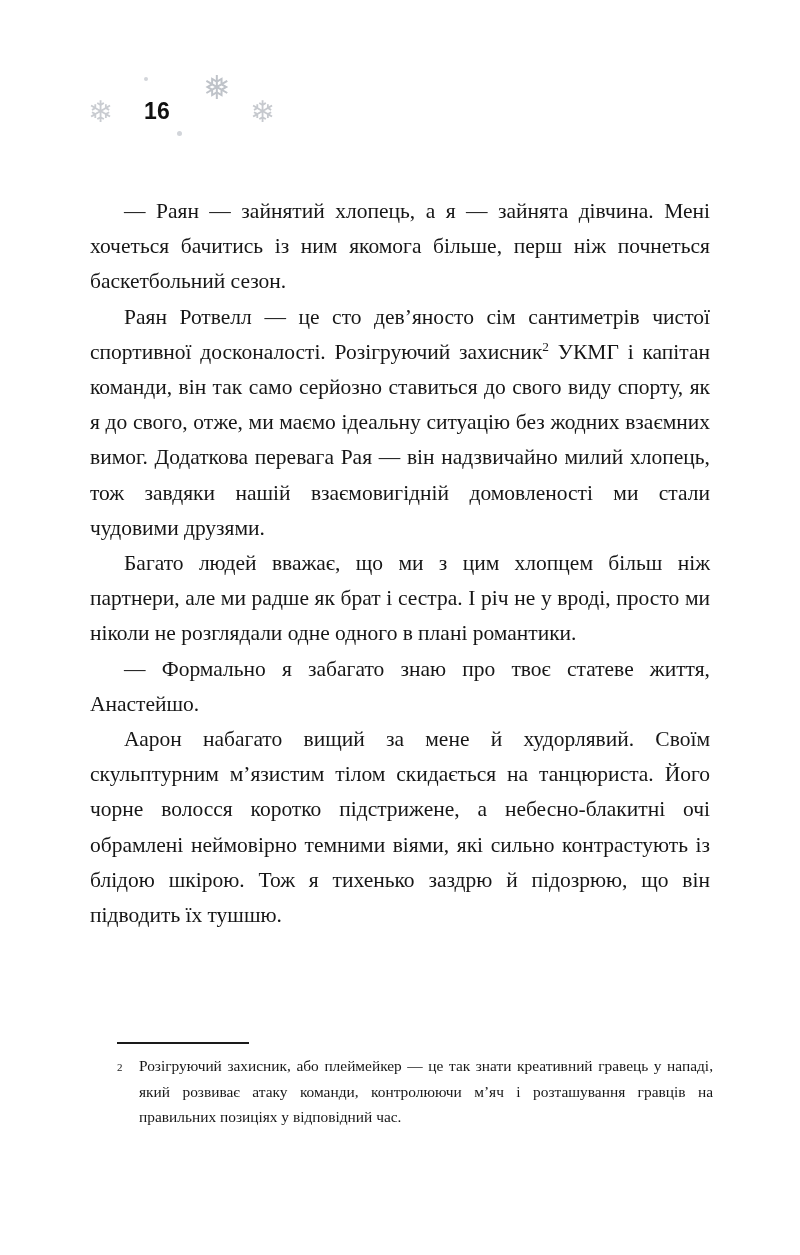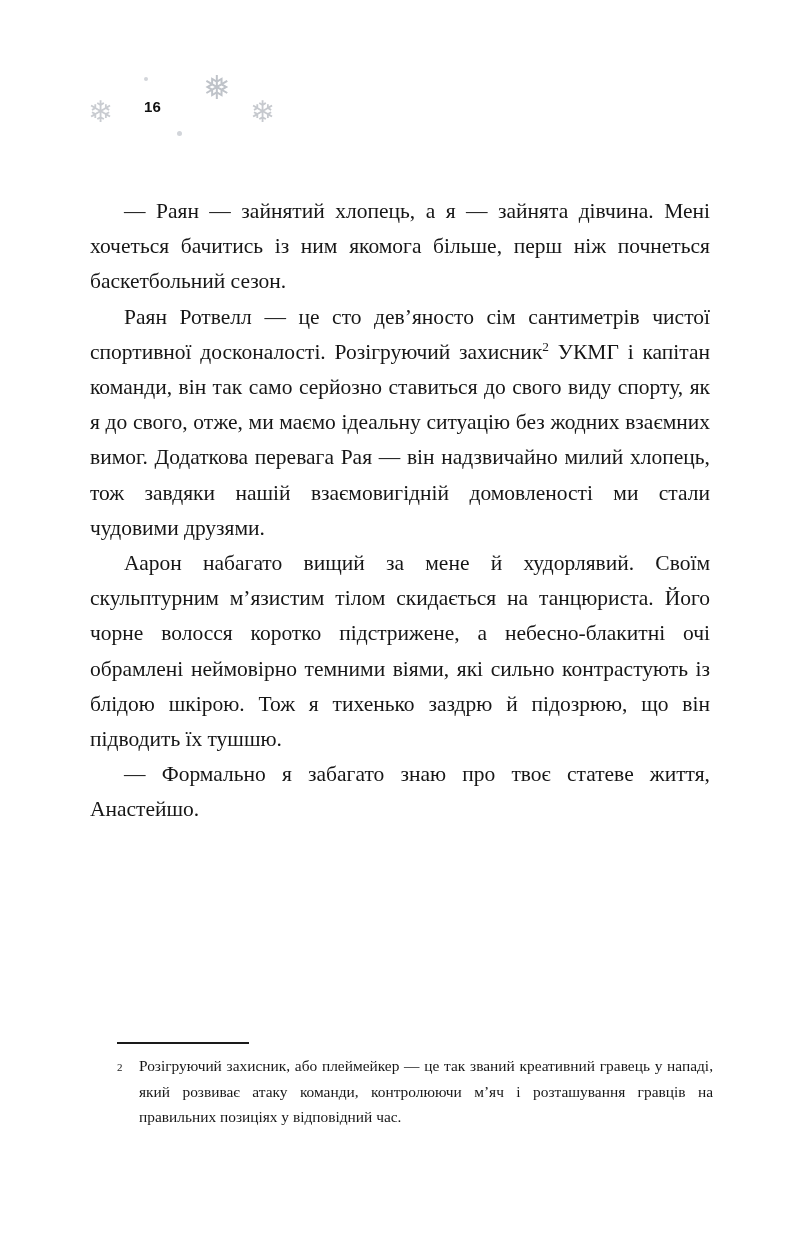--- a/index.html
+++ b/index.html
@@ -26,21 +26,21 @@
     left: 0;
     top: 0;
     width: 800px;
     height: 150px;
   }
   .page-number {
     position: absolute;
     left: 144px;
     top: 98px;
     font-family: "Liberation Sans", "DejaVu Sans", sans-serif;
-    font-size: 15px;
+    font-size: 23px;
     font-weight: 700;
     color: #101010;
     letter-spacing: 0.2px;
   }
   .snowflake {
     position: absolute;
     color: #c3c6cb;
     line-height: 1;
     user-select: none;
   }
@@ -128,28 +128,29 @@
   </div>
 
   <div class="content">
 
     <p class="para">— Раян — зайнятий хлопець, а я — зайнята дівчина. Мені хочеться бачитись із ним якомога більше, перш ніж почнеться баскетбольний сезон.</p>
 
     <p class="para"><span>Раян Ротвелл — це сто дев’яносто сім сантиметрів чистої спортивної досконалості. Розігруючий захисник</span><sup class="fnref">2</sup><span> УКМГ і капітан команди, він так само серйозно ставить­ся до свого виду спорту, як я до свого, отже, ми маємо ідеальну ситуацію без жодних взаємних вимог. Додат­кова перевага Рая — він надзвичайно милий хлопець, тож завдяки нашій взаємовигідній домовленості ми стали чудовими друзями.</span></p>
 
 
 
+    <p class="para">Багато людей вважає, що ми з цим хлопцем більш ніж партнери, але ми радше як брат і сестра. І річ не у вроді, просто ми ніколи не розглядали одне одного в плані романтики.</p>
+
+    <p class="para">— Формально я забагато знаю про твоє статеве жит­тя, Анастейшо.</p>
 
     <p class="para">Аарон набагато вищий за мене й худорлявий. Своїм скульптурним м’язистим тілом скидається на танцюриста. Його чорне волосся коротко підстрижене, а небесно-блакитні очі обрамлені неймовірно темними віями, які сильно контрастують із блідою шкірою. Тож я тихенько заздрю й підозрюю, що він підводить їх тушшю.</p>
-
-    <p class="para">— Формально я забагато знаю про твоє статеве жит­тя, Анастейшо.</p>
 
   </div>
 
   <div class="footnote">
     <div class="footnote-rule"></div>
     <div class="footnote-body">
       <div class="footnote-marker">2</div>
-      <p class="footnote-text">Розігруючий захисник, або плеймейкер — це так званий креативний гравець у нападі, який розвиває атаку команди, контролюючи м’яч і розташування гравців на правильних позиціях у відповідний час.</p>
+      <p class="footnote-text">Розігруючий захисник, або плеймейкер — це так знати креативний гравець у нападі, який розвиває атаку команди, контролюючи м’яч і розташування гравців на правильних позиціях у відповідний час.</p>
     </div>
   </div>
 
 </div>
 
 </body></html>

